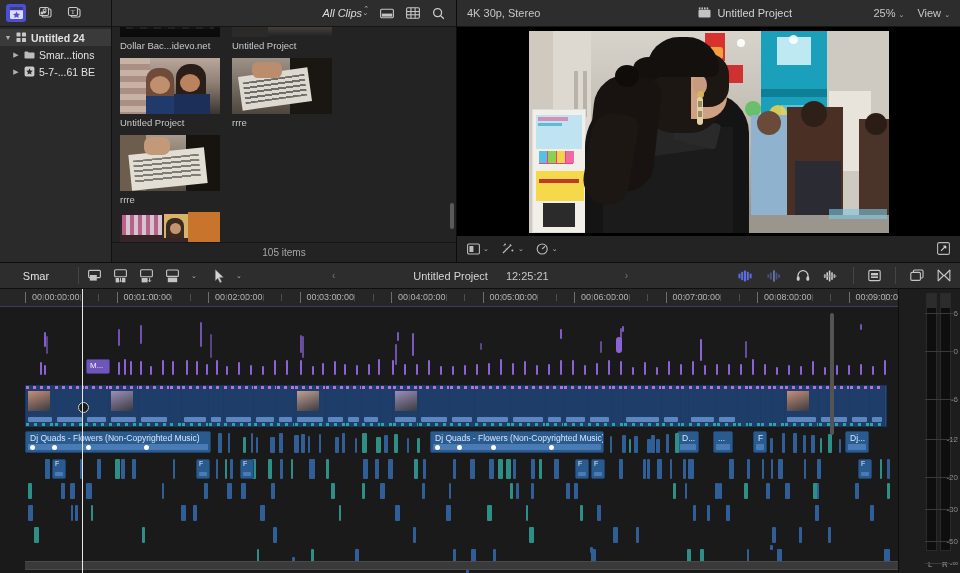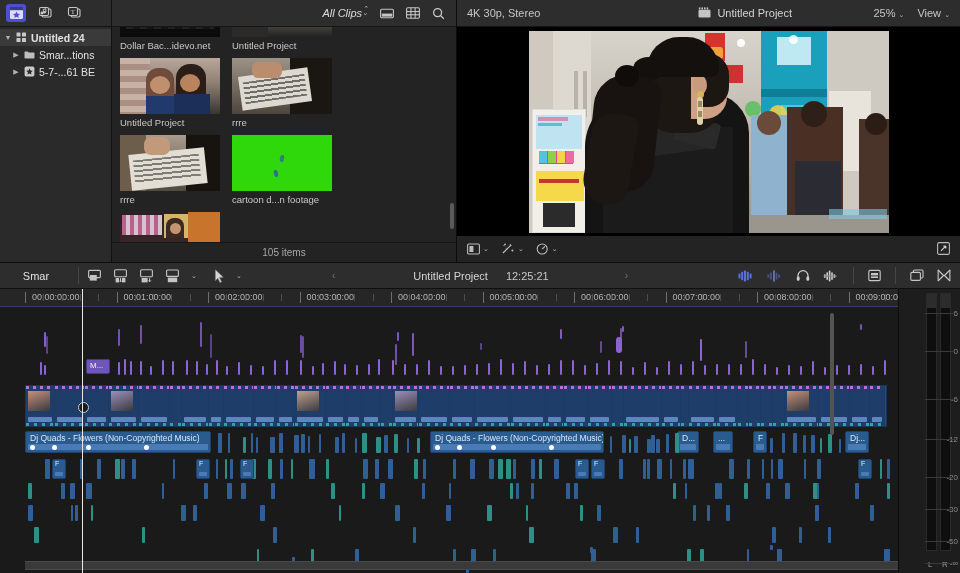--- a/index.html
+++ b/index.html
@@ -314,28 +314,20 @@
             <div class="cell">
               <div class="thumb">
                 <div class="ph" style="background:linear-gradient(180deg,#a99c8e 0%,#524a41 100%)"></div>
                 <div style="position:absolute;left:0;top:0;width:26px;height:56px;background:#6d5d4c"></div>
                 <div style="position:absolute;left:66px;top:0;width:34px;height:56px;background:#17140f"></div>
                 <div style="position:absolute;left:10px;top:16px;width:76px;height:36px;background:#e3ded4;transform:rotate(-6deg)"></div>
                 <div style="position:absolute;left:14px;top:22px;width:66px;height:24px;background:repeating-linear-gradient(180deg,#55534f 0 2px,#e3ded4 2px 5px);transform:rotate(-6deg);opacity:.7"></div>
                 <div style="position:absolute;left:24px;top:2px;width:26px;height:18px;border-radius:7px;background:#c29a79"></div>
               </div>
               <div class="cap">rrre</div>
-            </div>
-            <div class="cell">
-              <div class="thumb">
-                <div class="ph" style="background:#2fd80a"></div>
-                <div style="position:absolute;left:48px;top:20px;width:4px;height:7px;background:#2f7f7f;border-radius:2px;transform:rotate(12deg)"></div>
-                <div style="position:absolute;left:42px;top:35px;width:4px;height:7px;background:#2f6f8f;border-radius:2px;transform:rotate(-14deg)"></div>
-              </div>
-              <div class="cap">cartoon d...n footage</div>
             </div>
           </div>
 
           <div class="grid-row">
             <div class="cell">
               <div class="thumb">
                 <div class="ph" style="background:linear-gradient(180deg,#2a1f26 0%,#432d2a 100%)"></div>
                 <div style="position:absolute;left:2px;top:3px;width:40px;height:20px;background:repeating-linear-gradient(90deg,#d46a9e 0 4px,#f0e2ea 4px 8px);opacity:.85"></div>
                 <div style="position:absolute;left:44px;top:2px;width:24px;height:24px;background:#d8b36a"></div>
                 <div style="position:absolute;left:68px;top:0;width:32px;height:30px;background:#c9742c"></div>

